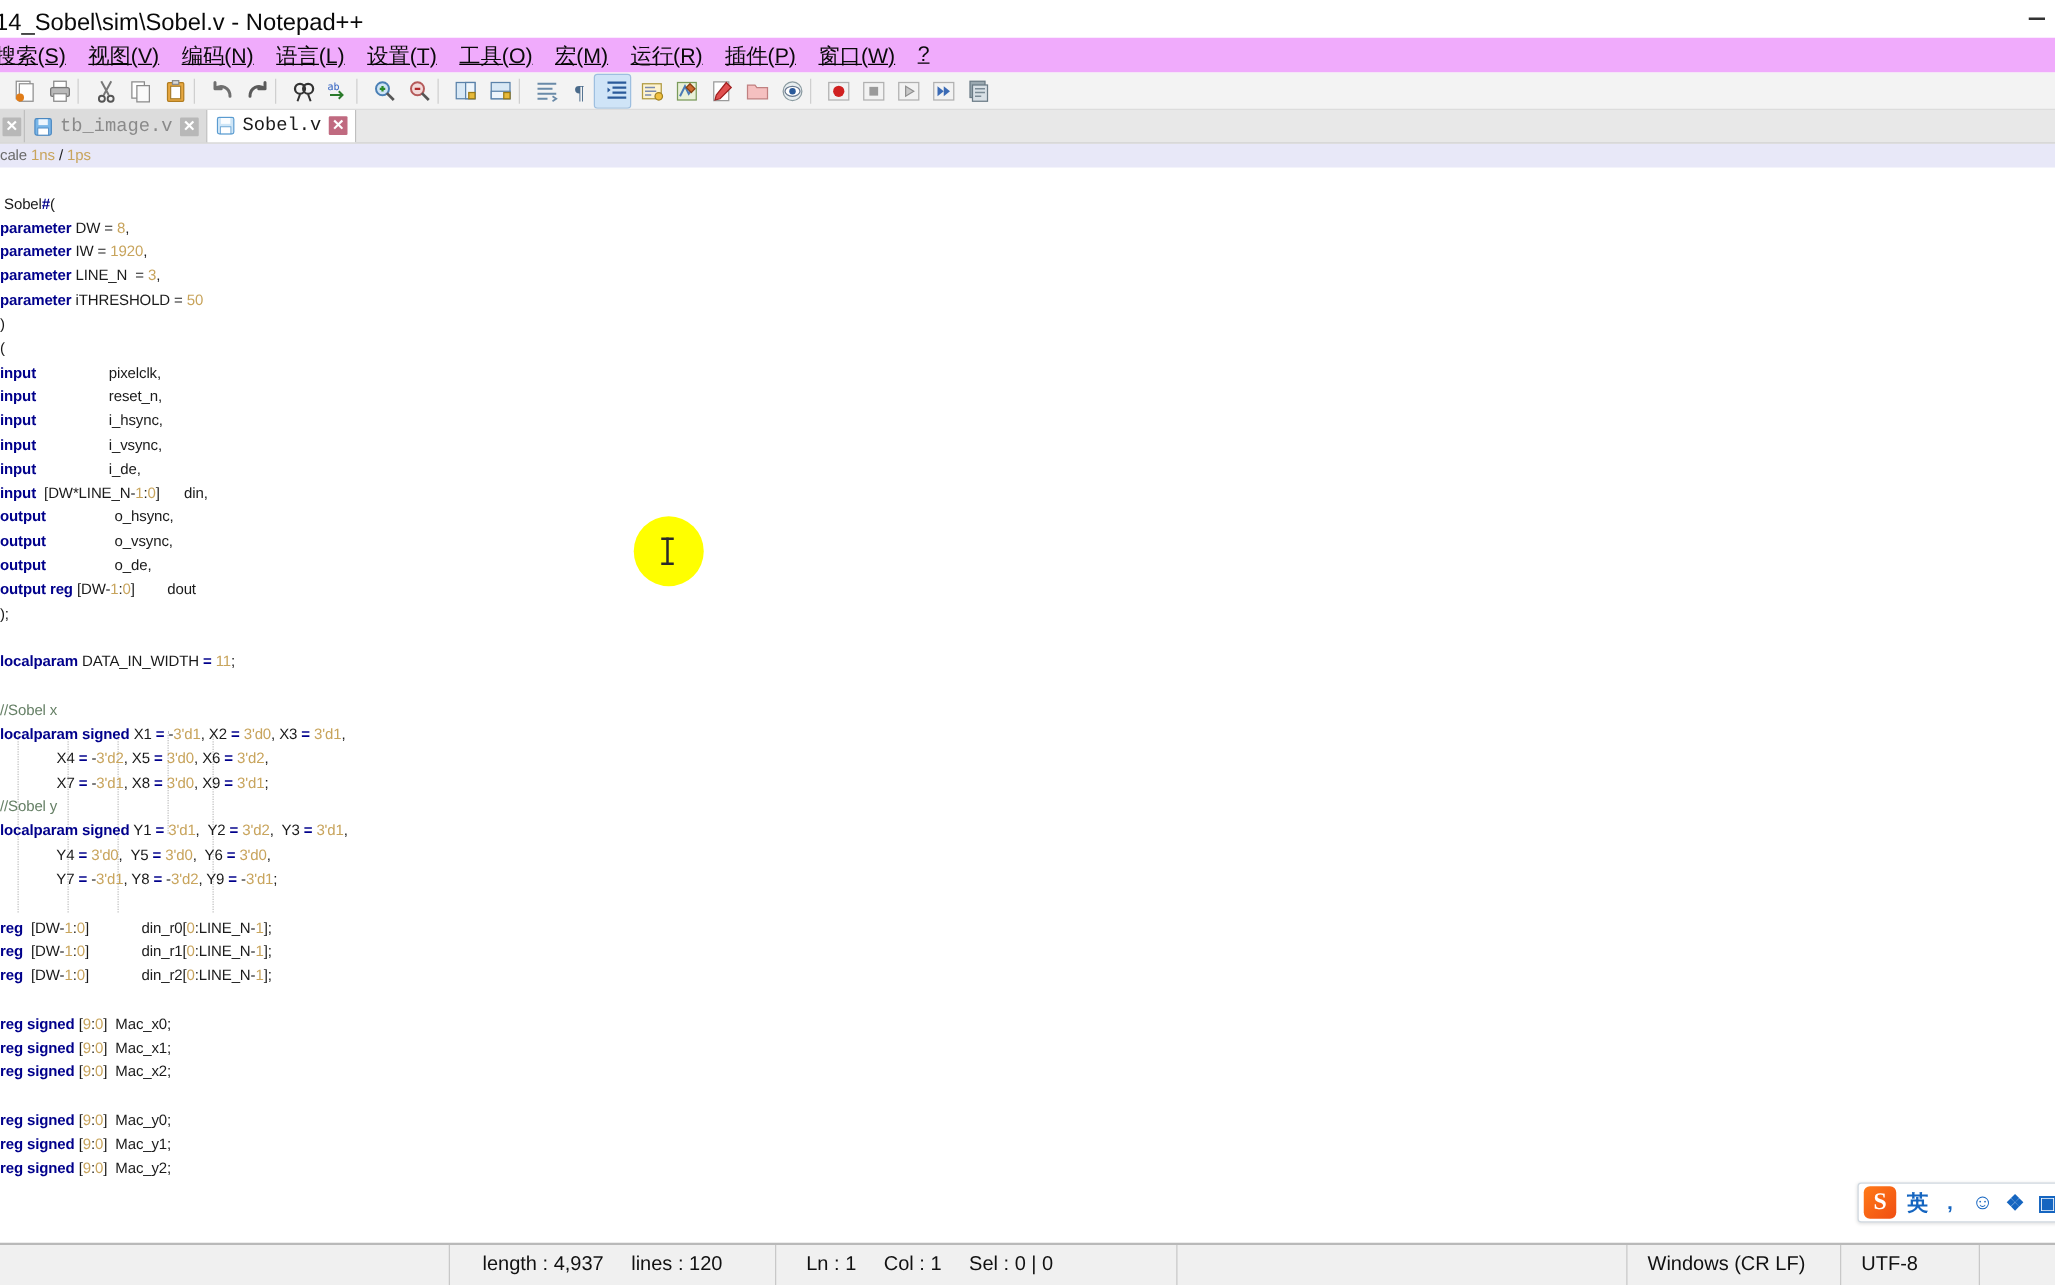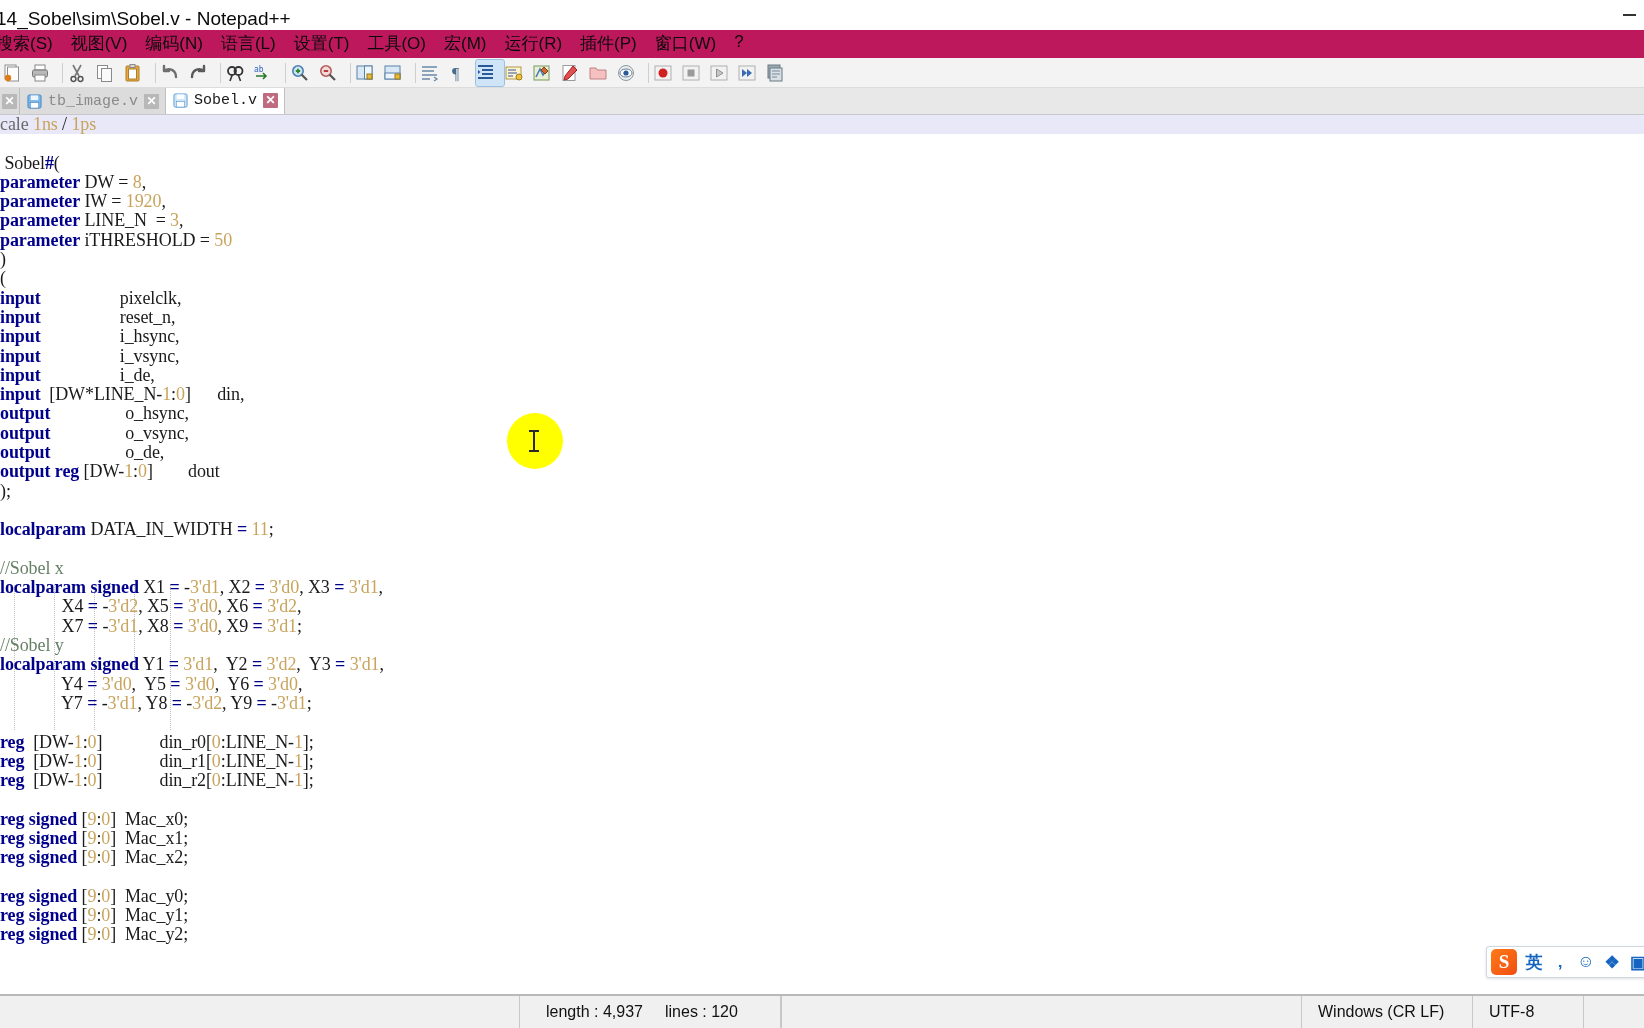--- a/index.html
+++ b/index.html
@@ -48,25 +48,26 @@
     color: #202020;
     font-size: 15px;
     line-height: 1;
   }
   .win-btn .bar { width: 13px; height: 2px; background: #333; display:block; }
 
   
   .menubar {
     height: 28px;
     flex: 0 0 28px;
-    background: #be185d;
-    display: flex;
-    align-items: flex-start;
+    background: #f0abfc;
+    display: flex;
+    align-items: center;
     padding-left: 0px;
     overflow: hidden;
+    text-decoration: underline;
   }
   .menu-item {
     font-size: 17px;
     color: #0a0a0a;
     padding: 2px 9px;
     white-space: nowrap;
     cursor: default;
     font-family: "Liberation Sans", sans-serif;
   }
   .menu-item:first-child { padding-left: 0px; margin-left: -4px; }
@@ -78,21 +79,21 @@
     background: #f3f3f3;
     border-bottom: 1px solid #dcdcdc;
     display: flex;
     align-items: center;
     padding-left: 2px;
     gap: 0px;
     overflow: hidden;
   }
   .tb-btn {
     width: 28px; height: 26px;
-    display: flex; align-items: center; justify-content: flex-start;
+    display: flex; align-items: center; justify-content: flex-end;
     border-radius: 2px;
     flex: 0 0 auto;
     position: relative;
   }
   .tb-btn.pressed { background: #cfe4f7; outline: 1px solid #9dbfe0; }
   .tb-sep {
     width: 1px; height: 20px;
     background: #cfcfcf;
     margin: 0 4px;
     flex: 0 0 1px;
@@ -157,22 +158,22 @@
   .editor {
     flex: 1 1 auto;
     position: relative;
     background: #ffffff;
     overflow: hidden;
   }
   .code {
     position: absolute;
     top: 0; left: 0;
     width: 100%;
-    font-family: Liberation Serif, serif;
-    font-size: 18px;
+    font-family: Liberation Sans, sans-serif;
+    font-size: 12px;
     line-height: 19.3px;
     white-space: pre;
     color: #1a1a1a;
     letter-spacing: -0.1px;
   }
   .line {
     height: 19.3px;
     padding-left: 0px;
     position: relative;
     white-space: pre;
@@ -544,20 +545,25 @@
   </div>
 
   <div class="statusbar">
     <div class="sb-spacer"></div>
     <div class="sb-sep"></div>
     <div class="sb-cell sb-doc">
       <span>length : 4,937</span>
       <span>lines : 120</span>
     </div>
     <div class="sb-sep"></div>
+    <div class="sb-cell sb-caret">
+      <span>Ln : 1</span>
+      <span>Col : 1</span>
+      <span>Sel : 0 | 0</span>
+    </div>
     <div class="sb-sep"></div>
     <div class="sb-spacer"></div>
     <div class="sb-sep"></div>
     <div class="sb-cell sb-eol">
       <span>Windows (CR LF)</span>
     </div>
     <div class="sb-sep"></div>
     <div class="sb-cell sb-enc">
       <span>UTF-8</span>
     </div>

